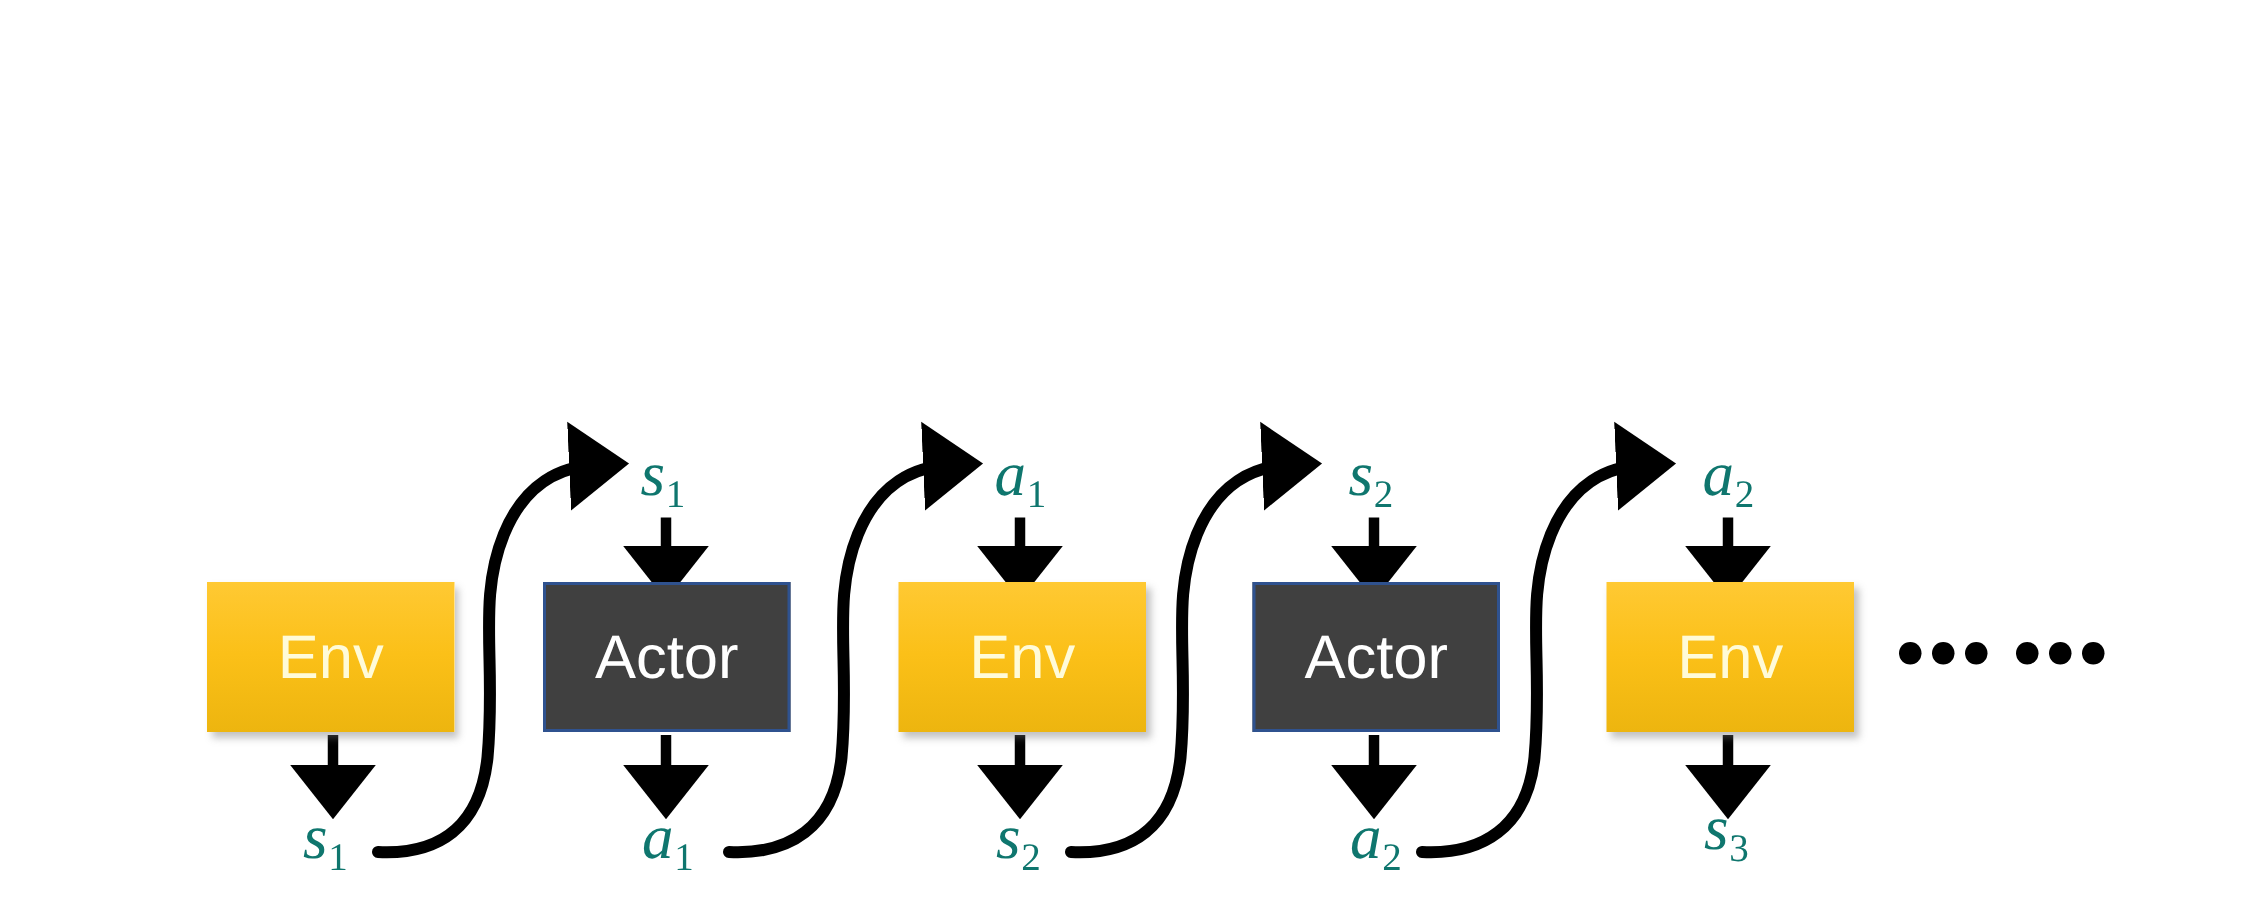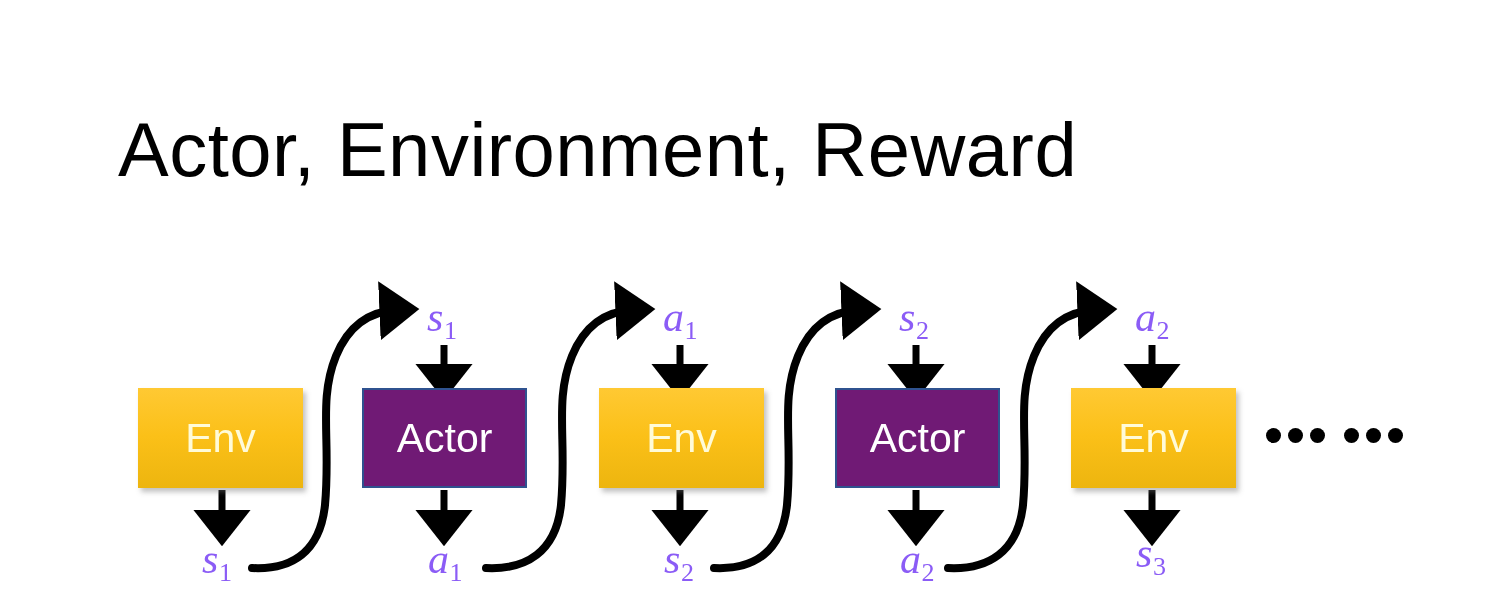--- a/index.html
+++ b/index.html
@@ -54,33 +54,33 @@
     line-height: 1;
     text-align: center;
   }
   .node-box.env {
     background: linear-gradient(to bottom, #FFC933 0%, #FBC018 48%, #EDB50F 100%);
     color: #FFFBD8;
     border: none;
     box-shadow: 3px 4px 5px rgba(120,120,120,0.45);
   }
   .node-box.actor {
-    background: #701a75;
+    background: #404040;
     color: #FFFFFF;
     border: 2px solid #2F528F;
     box-shadow: none;
   }
 
   
   .math-label {
     position: absolute;
     font-family: "Liberation Serif", serif;
     font-style: italic;
     font-size: 42px;
-    color: #8b5cf6;
+    color: #0f766e;
     white-space: nowrap;
     line-height: 1;
   }
   .math-label sub {
     font-size: 0.62em;
     font-style: normal;
     vertical-align: baseline;
     position: relative;
     bottom: -0.32em;
     left: 0.02em;
@@ -114,21 +114,20 @@
     height: 608px;
     overflow: visible;
     pointer-events: none;
   }
 </style>
 </head>
 <body>
 
 <div id="slide">
 
-  <div id="slide-title">Actor, Environment, Reward</div>
 
   <div id="diagram">
 
     <svg id="wires" viewBox="0 0 1500 608">
       <defs>
         <marker id="vhead" markerWidth="9" markerHeight="9" refX="2.6" refY="4.5" orient="auto" markerUnits="strokeWidth">
           <path d="M0,0.4 L0,8.6 L5.2,4.5 z" fill="#000000"></path>
         </marker>
         <marker id="chead" markerWidth="8" markerHeight="8" refX="2.2" refY="4" orient="auto" markerUnits="strokeWidth">
           <path d="M0,0.3 L0,7.7 L5.0,4 z" fill="#000000"></path>

